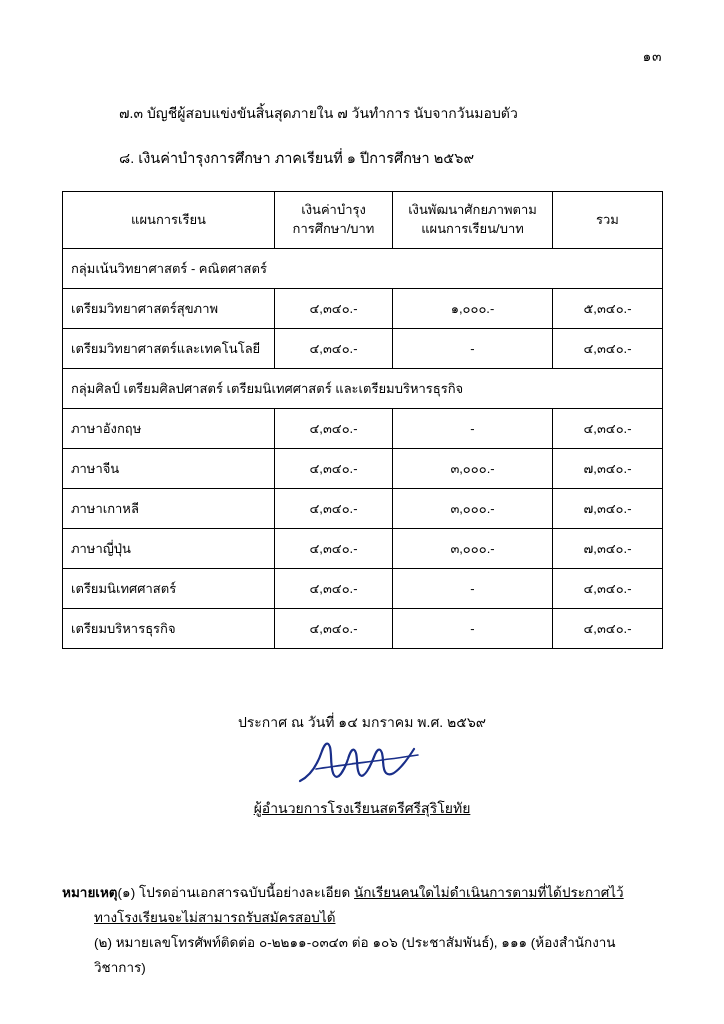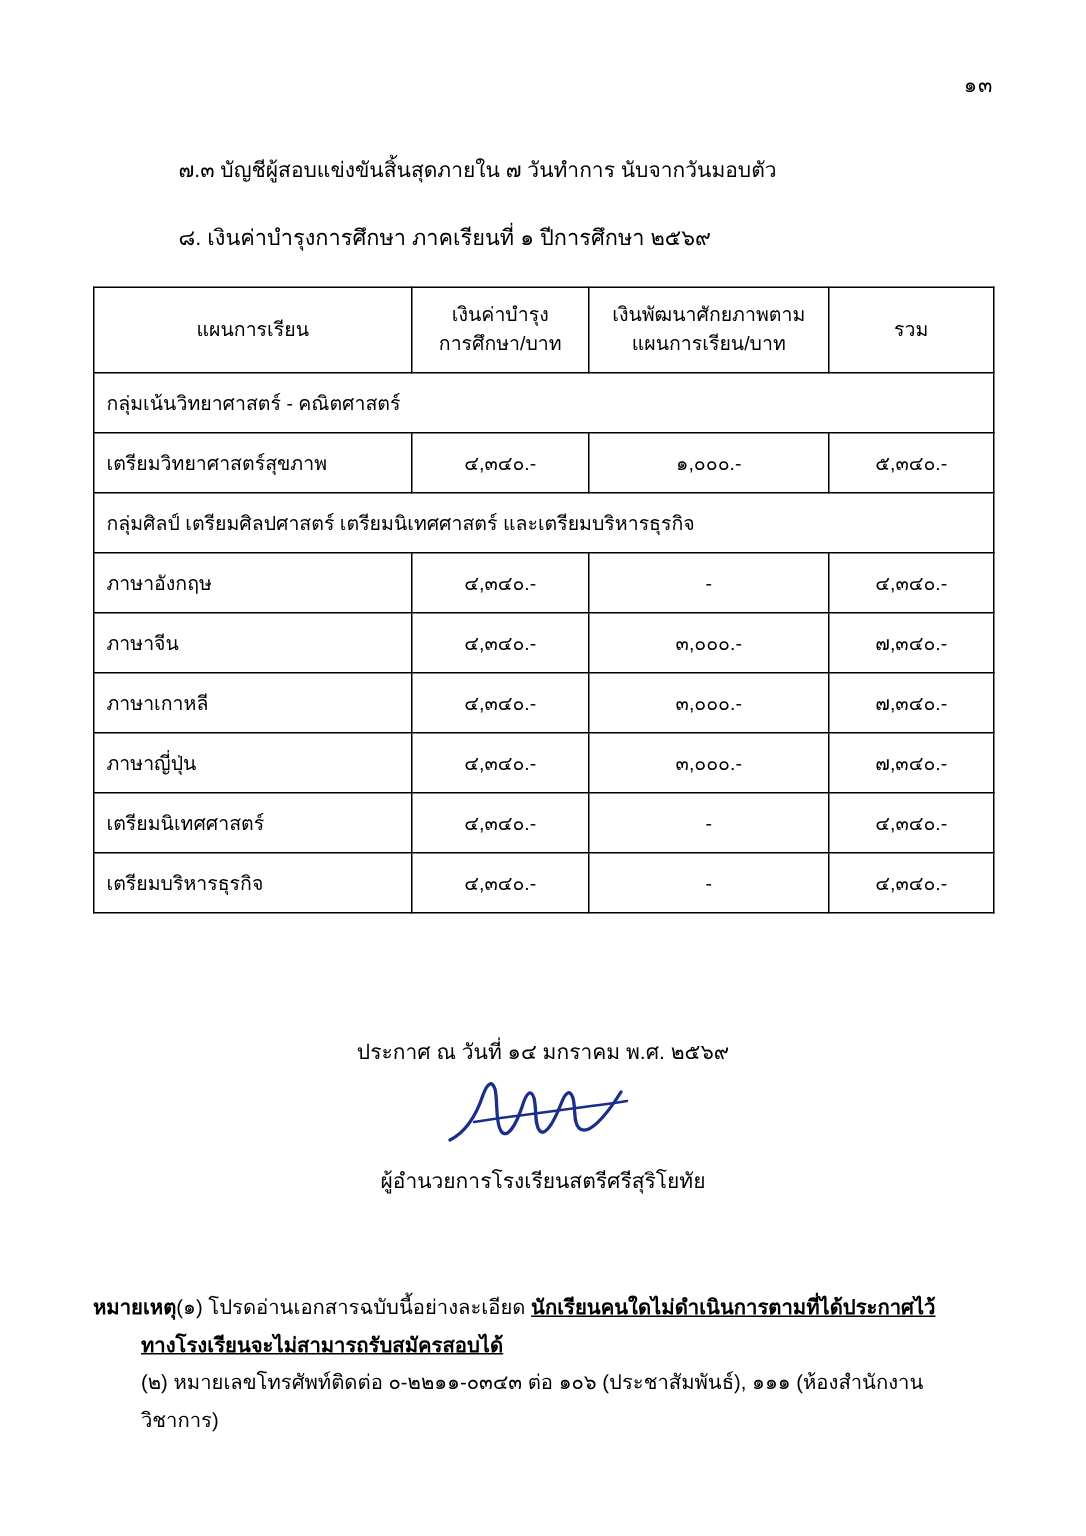--- a/index.html
+++ b/index.html
@@ -72,21 +72,21 @@
     text-align: center;
     height: 27px;
   }
   td.group-cell {
     text-align: left;
     height: 27px;
   }
   .announce {
     text-align: center;
     font-size: 14px;
-    margin-top: 81px;
+    margin-top: 62px;
   }
   .sig-wrap {
     position: relative;
     height: 58px;
   }
   .signature {
     position: absolute;
     left: 50%;
     top: 2px;
     transform: translateX(-50%);
@@ -95,31 +95,32 @@
   }
   .name-line {
     text-align: center;
     font-size: 14px;
     margin-top: 0px;
   }
   .title-line {
     text-align: center;
     font-size: 14px;
     margin-top: 6px;
+    text-decoration: underline;
   }
   .notes {
     margin-top: 62px;
     font-size: 13.5px;
     line-height: 1.85;
   }
   .notes .note-head {
     font-weight: bold;
   }
   .notes .emphasis {
-    font-weight: bold;
+    font-weight: normal;
     text-decoration: underline;
   }
   .note-row {
     margin-left: 0px;
   }
   .note-indent {
     margin-left: 32px;
   }
 </style>
 </head>
@@ -158,20 +159,26 @@
         <tr>
           <td class="group-cell" colspan="4">กลุ่มเน้นวิทยาศาสตร์ - คณิตศาสตร์</td>
         </tr>
         <tr>
           <td class="plan-cell">เตรียมวิทยาศาสตร์สุขภาพ</td>
           <td class="num-cell">๔,๓๔๐.-</td>
           <td class="num-cell">๑,๐๐๐.-</td>
           <td class="num-cell">๕,๓๔๐.-</td>
         </tr>
         <tr>
+          <td class="plan-cell">เตรียมวิทยาศาสตร์และเทคโนโลยี</td>
+          <td class="num-cell">๔,๓๔๐.-</td>
+          <td class="num-cell">-</td>
+          <td class="num-cell">๔,๓๔๐.-</td>
+        </tr>
+        <tr>
           <td class="group-cell" colspan="4">กลุ่มศิลป์ เตรียมศิลปศาสตร์ เตรียมนิเทศศาสตร์ และเตรียมบริหารธุรกิจ</td>
         </tr>
         <tr>
           <td class="plan-cell">ภาษาอังกฤษ</td>
           <td class="num-cell">๔,๓๔๐.-</td>
           <td class="num-cell">-</td>
           <td class="num-cell">๔,๓๔๐.-</td>
         </tr>
         <tr>
           <td class="plan-cell">ภาษาจีน</td>

